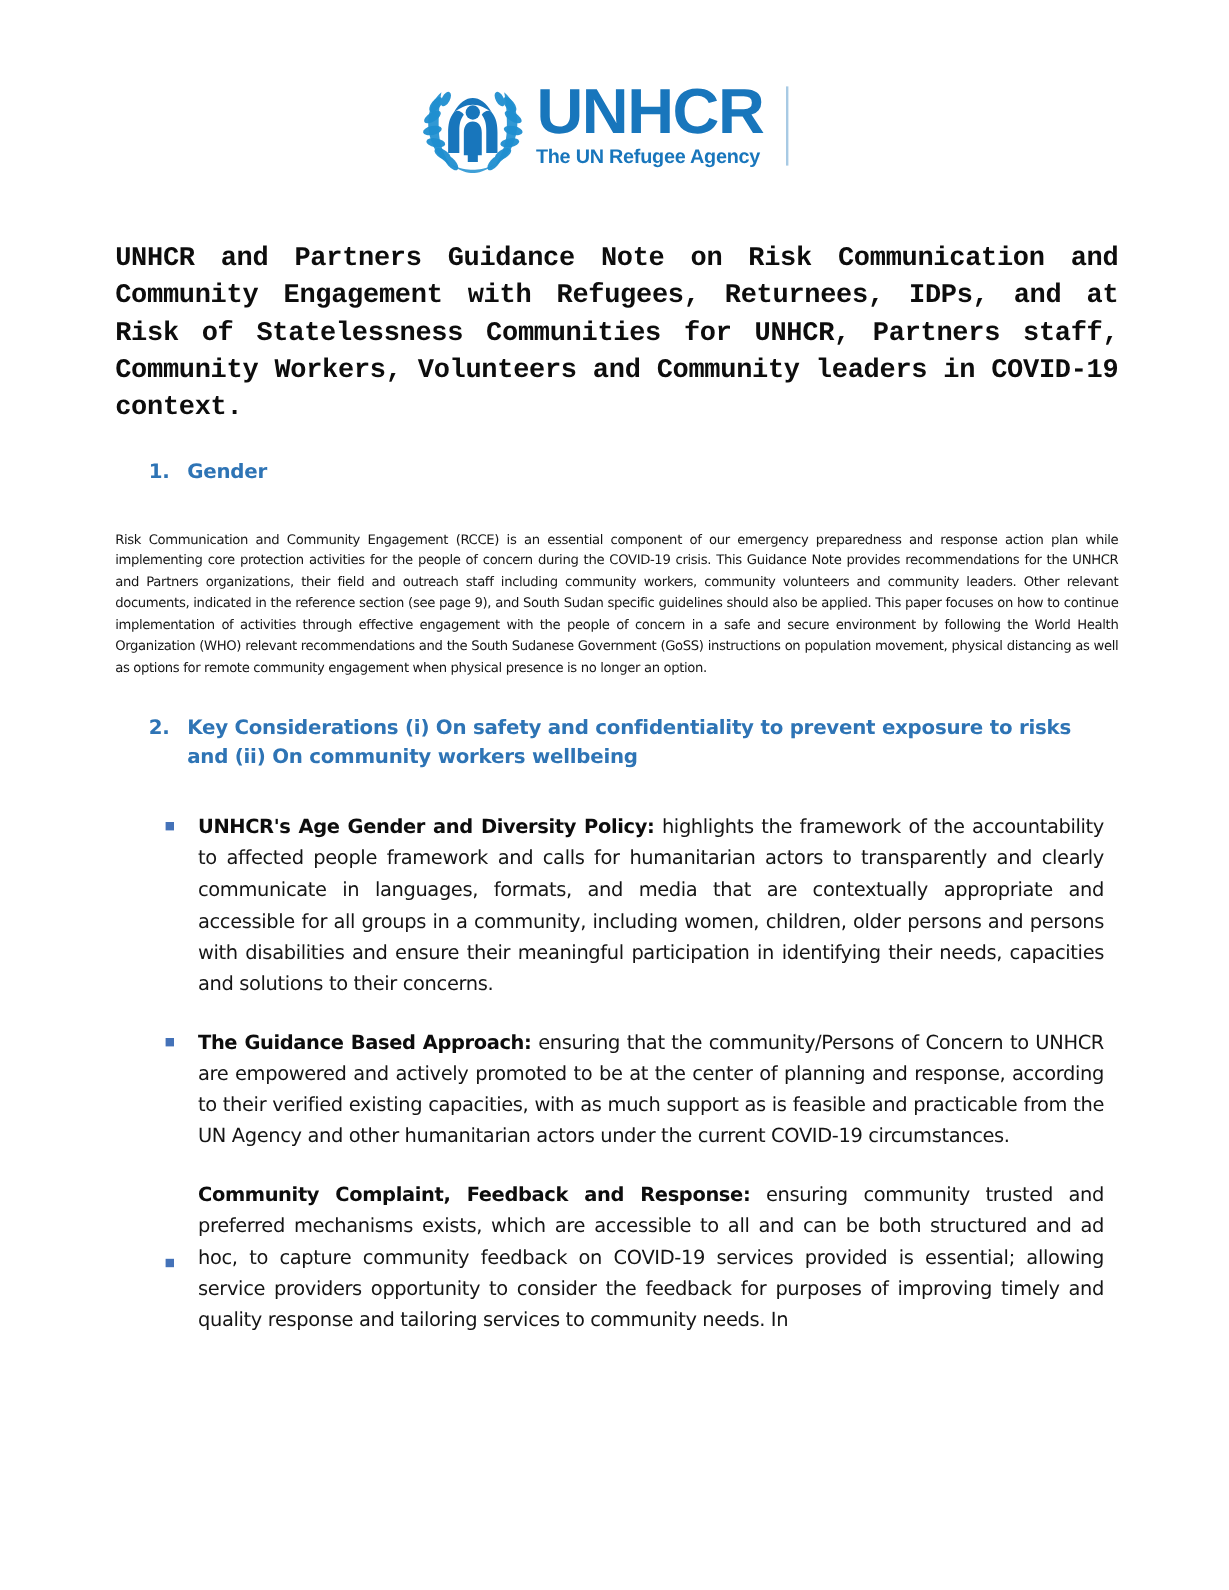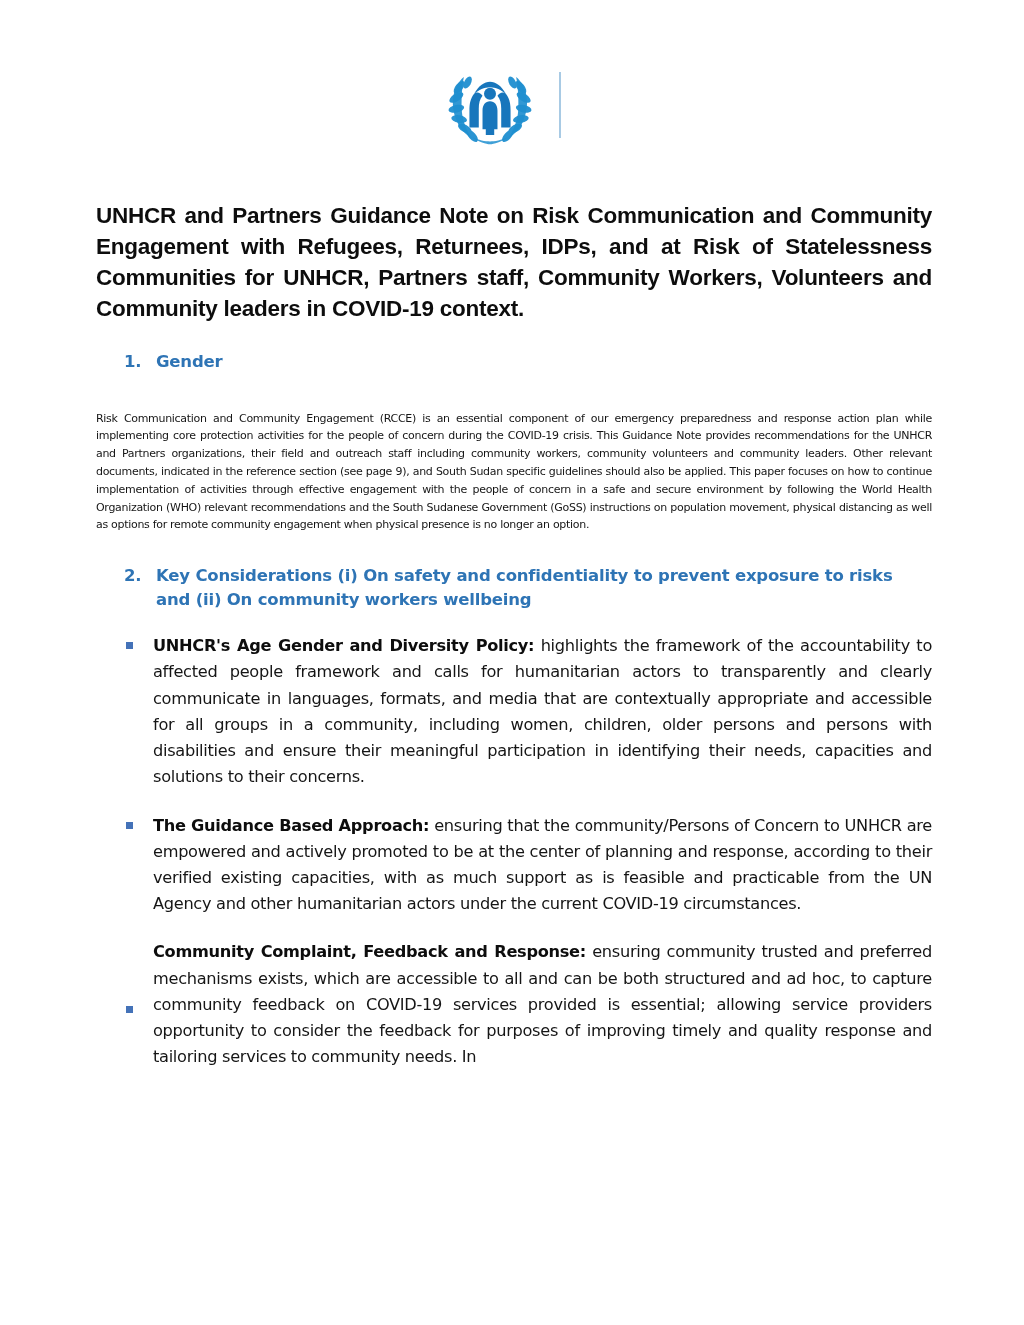--- a/index.html
+++ b/index.html
@@ -88,21 +88,21 @@
 
   
   .doc-body {
     position: absolute;
     top: 200px;
     left: 96px;
     width: 836px;
   }
 
   .doc-title {
-    font-family: Liberation Sans, sans-serif;
+    font-family: Liberation Mono, monospace;
     font-weight: bold;
     font-size: 22.5px;
     line-height: 1.38;
     color: #0d0d0d;
     text-align: justify;
     letter-spacing: -0.25px;
     margin: 0 0 26px 0;
   }
 
   .section-heading {
@@ -129,21 +129,21 @@
     font-family: "DejaVu Sans", sans-serif;
     font-size: 11px;
     line-height: 1.62;
     color: #151515;
     text-align: justify;
     letter-spacing: -0.3px;
     margin: 0;
   }
 
   .bullet-list {
-    margin: 0;
+    margin: 12px;
     padding: 0;
     list-style: none;
   }
   .bullet-item {
     display: flex;
     align-items: flex-start;
     padding-left: 30px;
     margin-bottom: 22px;
   }
   .bullet-item:last-child { margin-bottom: 0; align-items: center; }
@@ -216,20 +216,24 @@
         <path d="M67 34 C71 39 72 45 72 52 L72 70 L62 70 L62 50 C62 44 61 40 58 36 C60 33 64 31 67 34 Z"></path>
 
         <path d="M33 34 C38 25 44 21 50 21 C56 21 62 25 67 34 C62 30 56 27 50 27 C44 27 38 30 33 34 Z"></path>
 
         <circle cx="50" cy="34" r="6.4"></circle>
 
         <path d="M50 42 C45 42 42 46 42 52 L42 72 L45.5 72 L45.5 78 L54.5 78 L54.5 72 L58 72 L58 52 C58 46 55 42 50 42 Z"></path>
       </g>
     </svg>
 
+    <div class="unhcr-wordblock">
+      <div class="unhcr-word">UNHCR</div>
+      <div class="unhcr-tagline">The UN Refugee Agency</div>
+    </div>
 
     <div class="logo-divider"></div>
 
   </div>
 </div>
 
 <div class="doc-body">
 
   <h1 class="doc-title">UNHCR and Partners Guidance Note on Risk Communication and Community Engagement with Refugees, Returnees, IDPs, and at Risk of Statelessness Communities for UNHCR, Partners staff, Community Workers, Volunteers and Community leaders in COVID-19 context.</h1>
 

